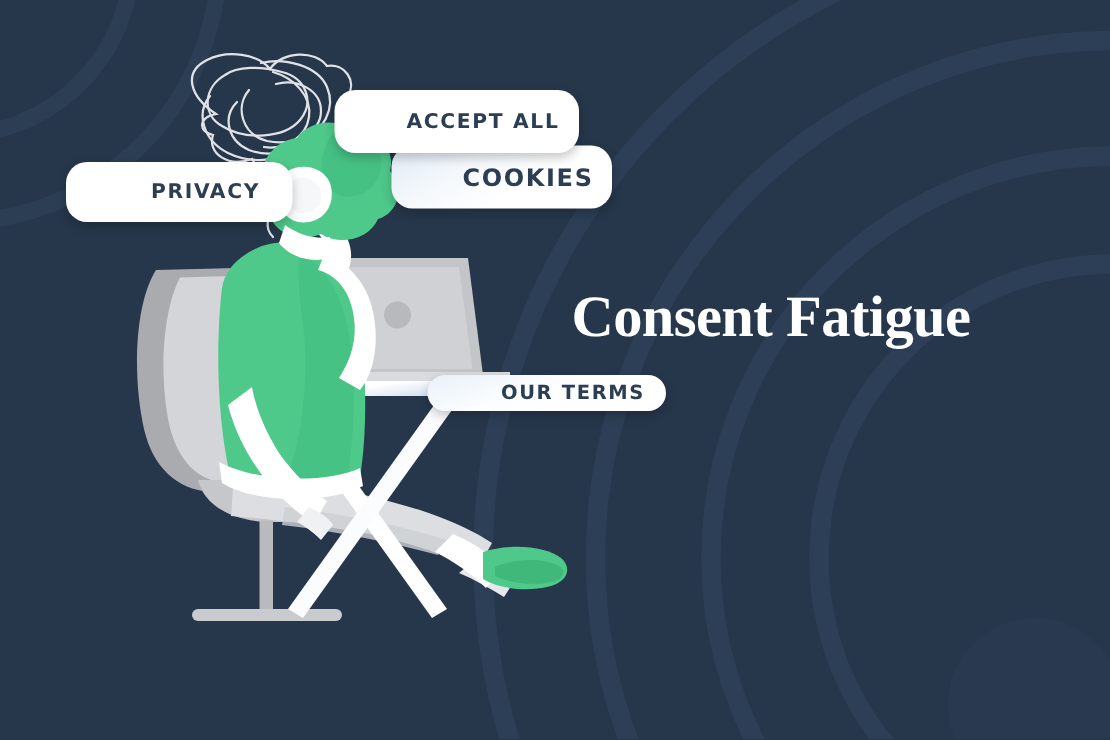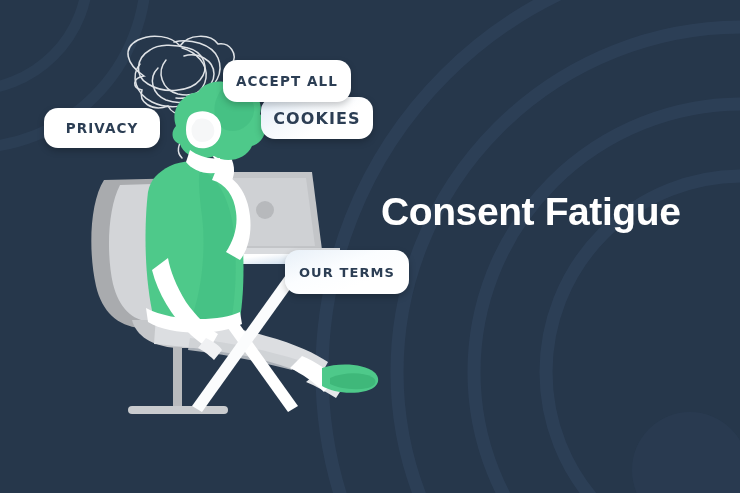--- a/index.html
+++ b/index.html
@@ -35,21 +35,21 @@
     height: 400px;
   }
 
   
   .headline {
     position: absolute;
     left: 381px;
     top: 189px;
     width: 345px;
     color: #ffffff;
-    font-family: Liberation Sans, sans-serif;
+    font-family: Liberation Serif, serif;
     font-weight: bold;
     font-size: 39px;
     line-height: 46px;
     letter-spacing: -0.4px;
     white-space: nowrap;
   }
 
   
   .pill {
     position: absolute;
@@ -57,20 +57,21 @@
     align-items: center;
     justify-content: center;
     background: #ffffff;
     border-radius: 13px;
     color: #2c3e54;
     font-family: "DejaVu Sans", sans-serif;
     font-weight: bold;
     letter-spacing: 1.1px;
     box-shadow: 0 3px 7px rgba(0,0,0,0.22);
     white-space: nowrap;
+    padding-left: 35px;
   }
 
   #pill-privacy {
     left: 44px;
     top: 108px;
     width: 116px;
     height: 40px;
     font-size: 13.5px;
     border-radius: 14px;
   }
@@ -93,21 +94,21 @@
     font-size: 16px;
     border-radius: 14px;
     z-index: 5;
     background: linear-gradient(150deg, #dfeaf5 0%, #f4f8fc 34%, #ffffff 62%);
   }
 
   #pill-terms {
     left: 285px;
     top: 250px;
     width: 124px;
-    height: 44px;
+    height: 24px;
     font-size: 13px;
     border-radius: 14px;
     background: linear-gradient(160deg, #e8f0f8 0%, #fbfdff 40%, #ffffff 70%);
     z-index: 6;
   }
 </style>
 </head>
 <body>
 
 <div id="stage">

